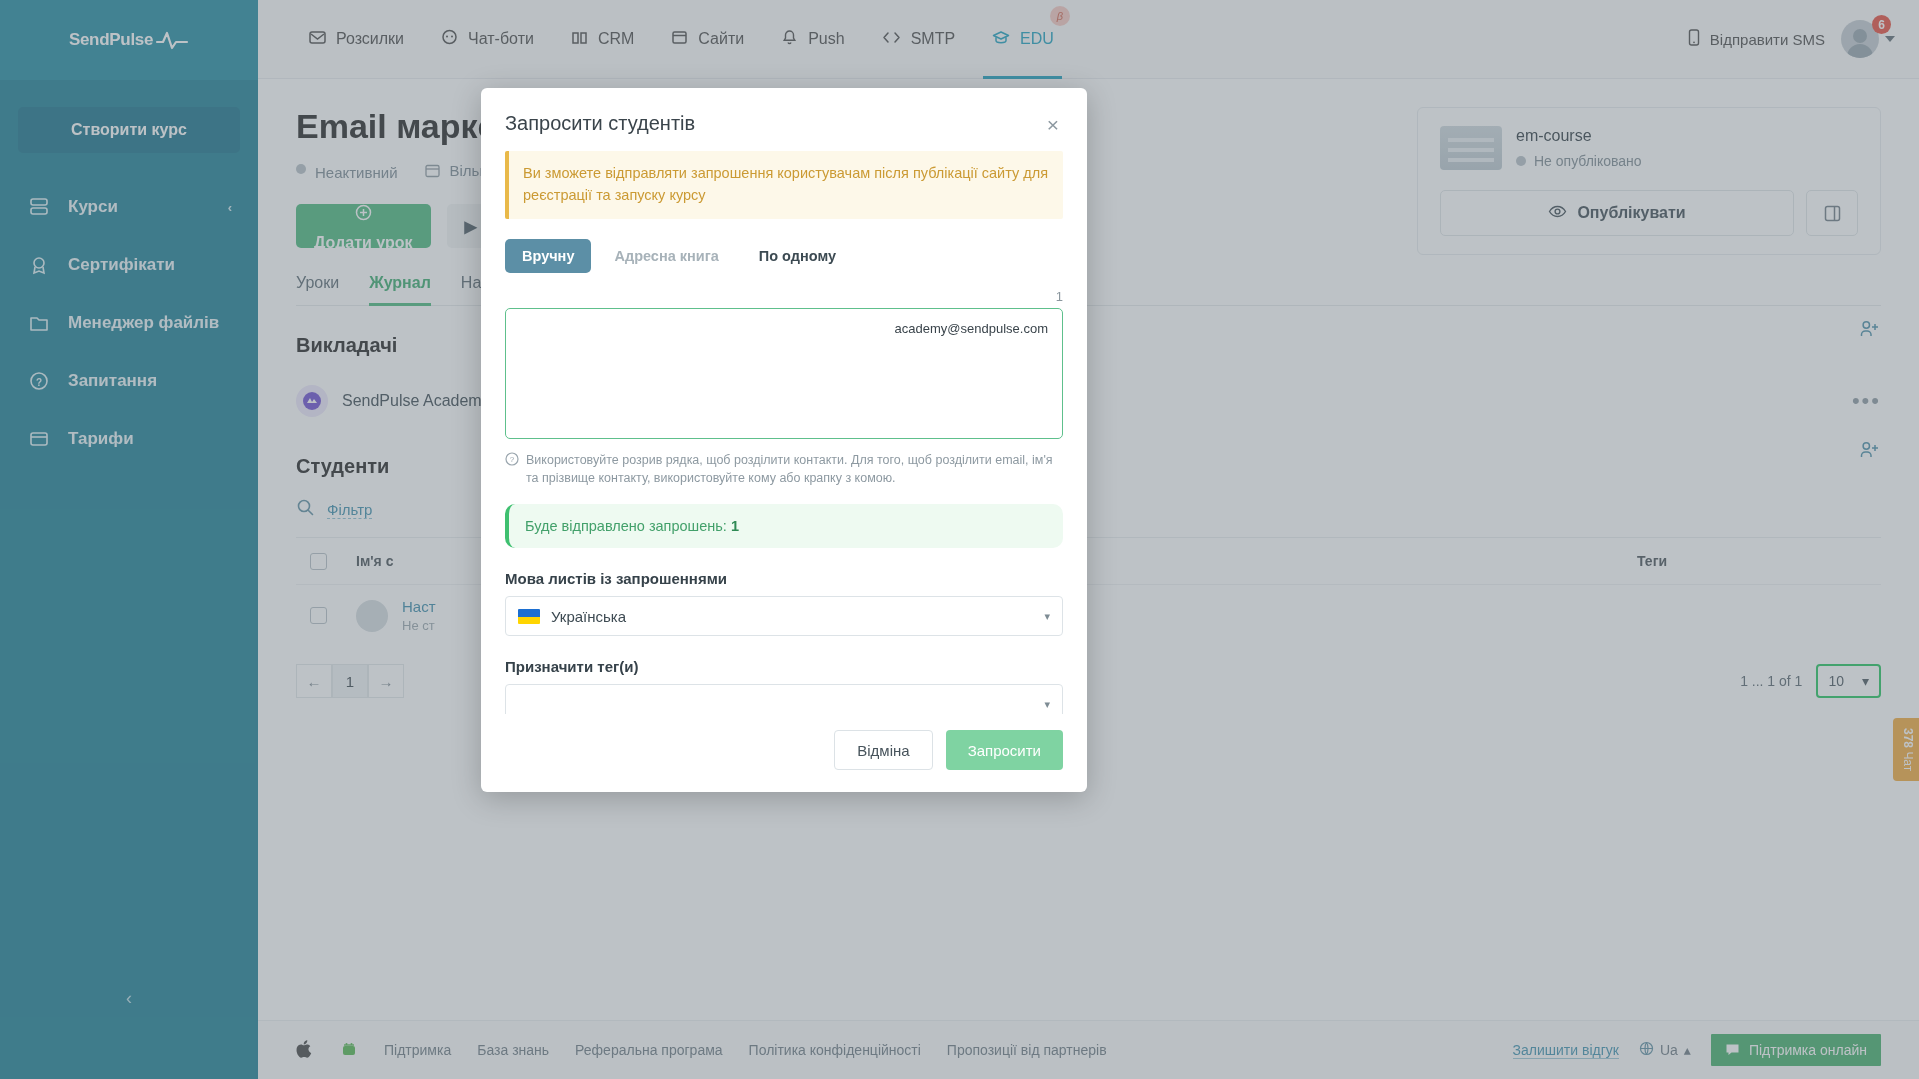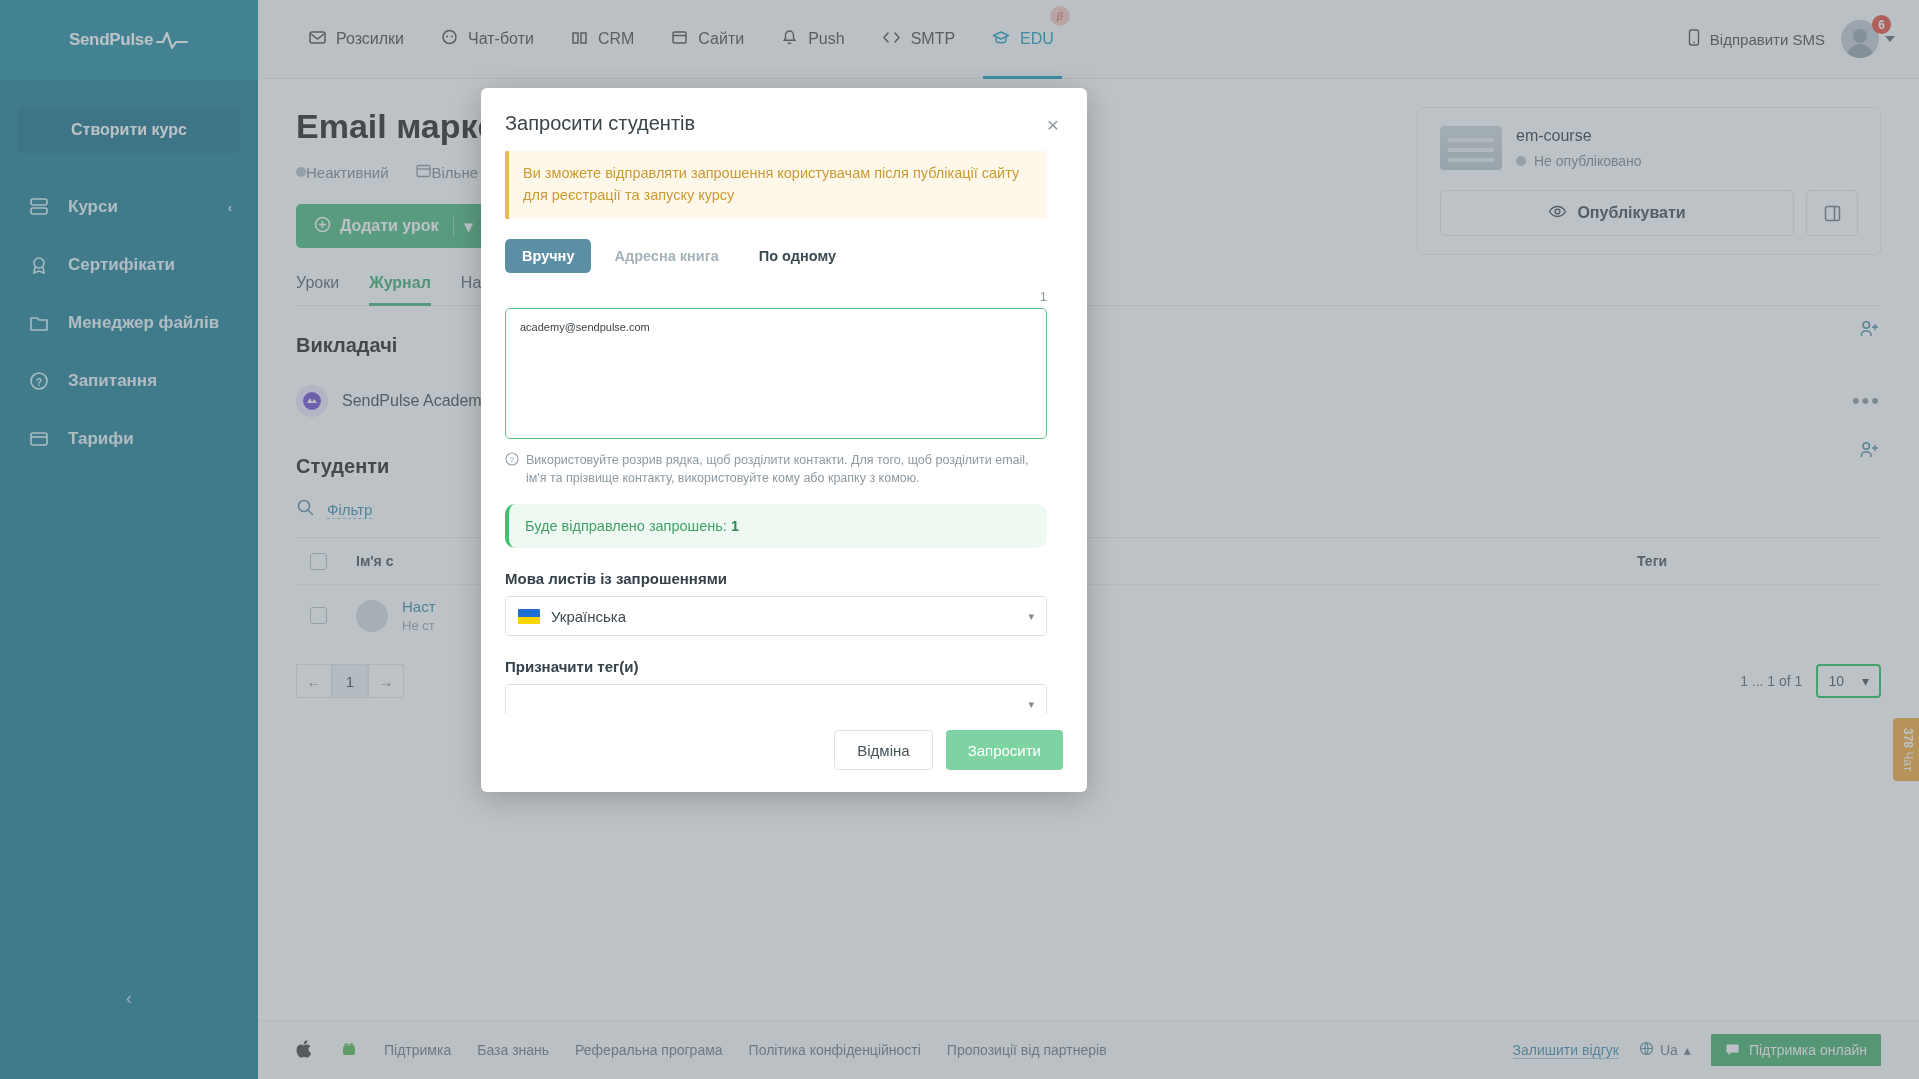--- a/index.html
+++ b/index.html
@@ -128,28 +128,29 @@
   
   .content {
     position: absolute; left: 258px; top: 79px;
     width: 1661px; height: 1000px;
     background: #ffffff;
     padding: 28px 38px;
     overflow: hidden;
   }
   .page-title { font-size: 34px; font-weight: bold; color: #232323; }
   .meta-row { display: flex; align-items: center; gap: 26px; margin-top: 16px; }
-  .meta-item { display: flex; align-items: center; font-size: 15px; color: #7b8a94; }
+  .meta-item { display: flex; align-items: flex-start; gap: 9px; font-size: 15px; color: #7b8a94; }
   .dot { width: 10px; height: 10px; border-radius: 50%; background: #b6c0c6; }
   .action-row { display: flex; align-items: center; gap: 16px; margin-top: 22px; }
   .btn-green {
     display: flex; align-items: center; gap: 9px;
     background: #49b97d; color: #fff; font-size: 16px; font-weight: bold;
     height: 44px; padding: 0 18px; border-radius: 5px; cursor: pointer;
     border: none;
+    flex-direction: column;
   }
   .btn-green .split {
     border-left: 1px solid rgba(255,255,255,.45);
     padding-left: 11px; margin-left: 5px;
   }
   .btn-plain {
     display: flex; align-items: center; gap: 9px;
     background: #f2f4f5; color: #4e5c65; font-size: 16px; font-weight: bold;
     height: 44px; padding: 0 18px; border-radius: 5px; cursor: pointer;
     border: none;
@@ -285,21 +286,21 @@
   .modal-head {
     padding: 24px 24px 6px 24px;
     display: flex; align-items: flex-start;
   }
   .modal-title { font-size: 20px; color: #3a444b; }
   .modal-close {
     margin-left: auto; color: #8c98a0; font-size: 21px; line-height: 1;
     cursor: pointer; padding: 2px 4px;
   }
   .modal-body {
-    padding: 8px 40px 0 24px;
+    padding: 8px 24px 0 24px;
     flex: 1;
     overflow-y: auto;
     position: relative;
   }
   .modal-body::-webkit-scrollbar { width: 7px; }
   .modal-body::-webkit-scrollbar-thumb { background: #cfd6da; border-radius: 4px; }
   .notice {
     background: #fdf8e9; border-left: 4px solid #e9b949;
     color: #cb9a33; font-size: 14.5px; line-height: 1.5;
     padding: 12px 14px; border-radius: 2px;
@@ -310,22 +311,22 @@
     font-weight: bold; cursor: pointer;
   }
   .seg.active { background: #5c8fa6; color: #fff; }
   .seg.muted { color: #a7b2b9; }
   .seg.normal { color: #3c4a52; }
   .counter { text-align: right; font-size: 13px; color: #8b979e; margin-top: 16px; }
   .ta-wrap { margin-top: 4px; }
   textarea.emails {
     width: 100%; height: 131px;
     border: 1px solid #5ec08c; border-radius: 5px;
-    padding: 12px 14px; font-size: 11px; color: #3a444b;
-    font-family: "Liberation Sans", sans-serif; resize: none; outline: none;
+    padding: 12px 14px; font-size: 13px; color: #3a444b;
+    font-family: "Liberation Sans", sans-serif; resize: none; outline: none; text-align: right;
   }
   .hint {
     display: flex; gap: 7px; margin-top: 8px;
     font-size: 12.5px; color: #8d99a1; line-height: 1.5;
   }
   .hint-ico { flex: none; margin-top: 1px; }
   .success {
     background: #eefaf1; border-left: 4px solid #3fc070;
     padding: 14px 16px; margin-top: 16px; border-radius: 10px;
     font-size: 14.5px; color: #42a06a;

